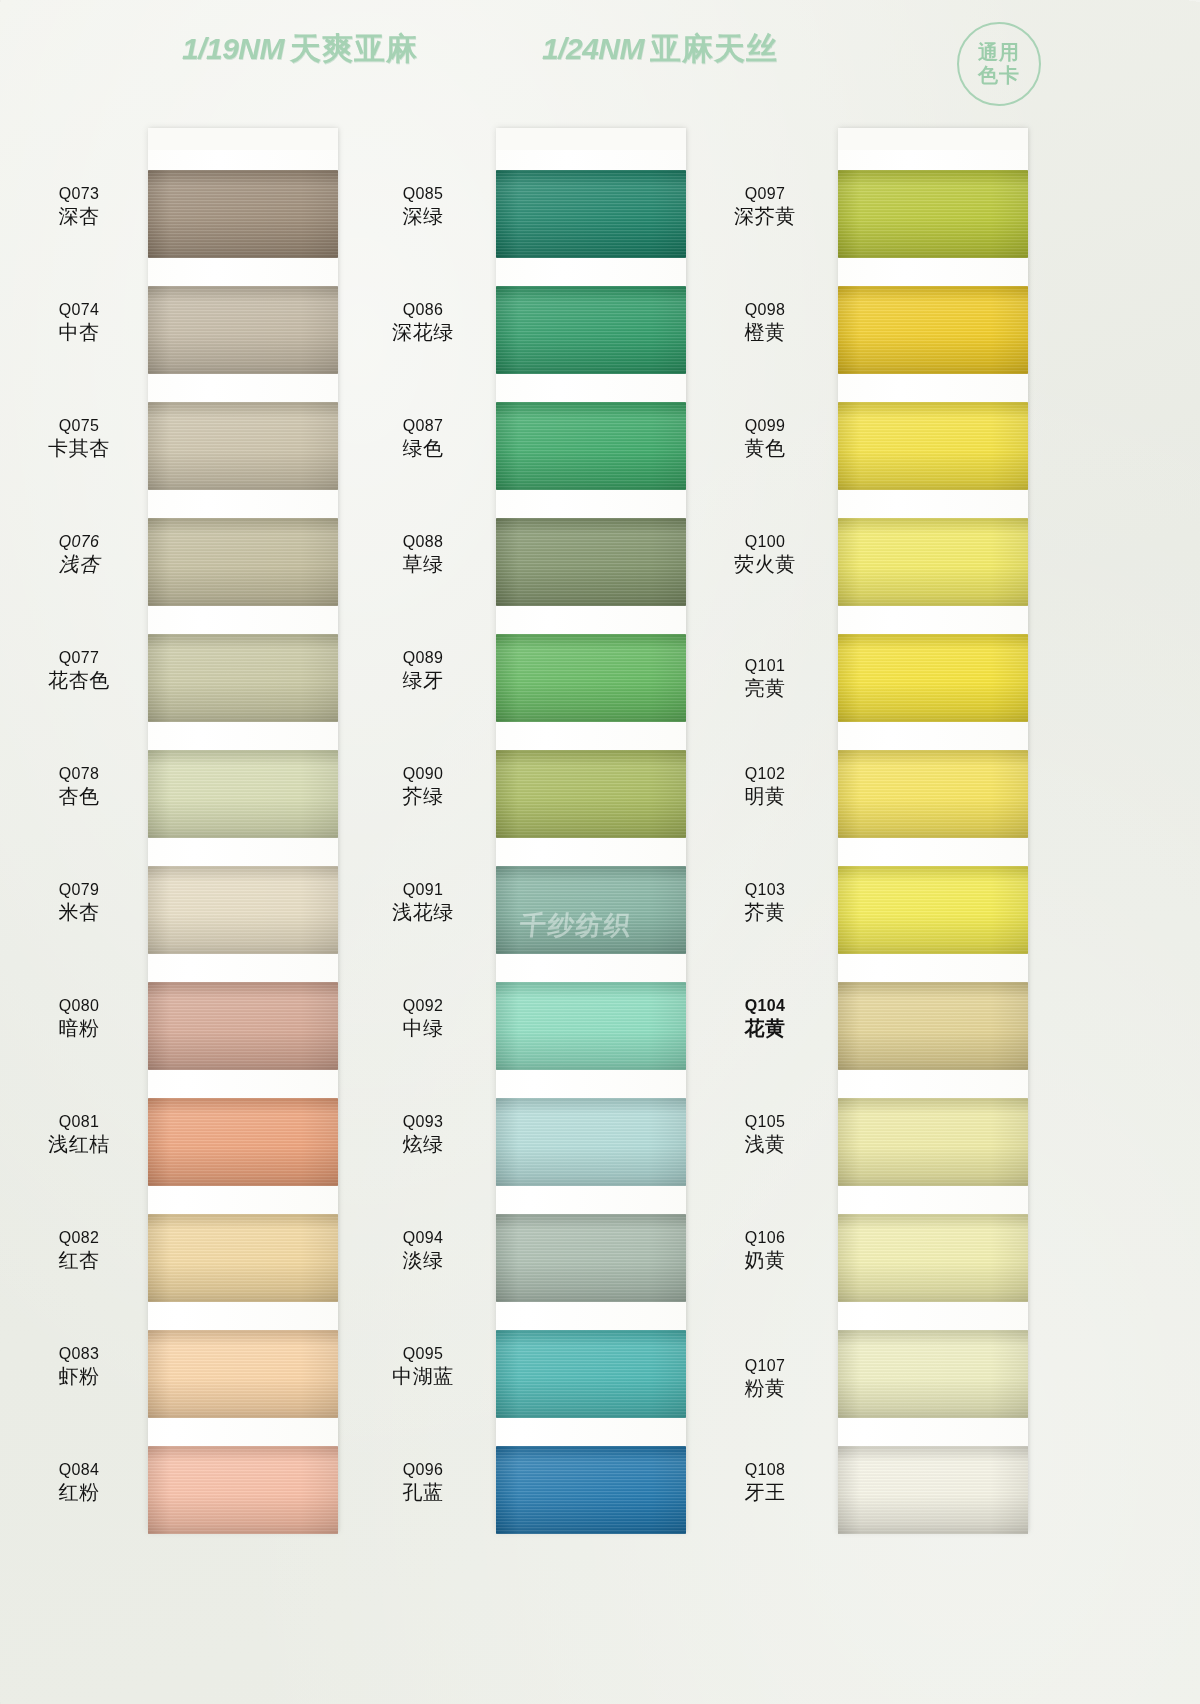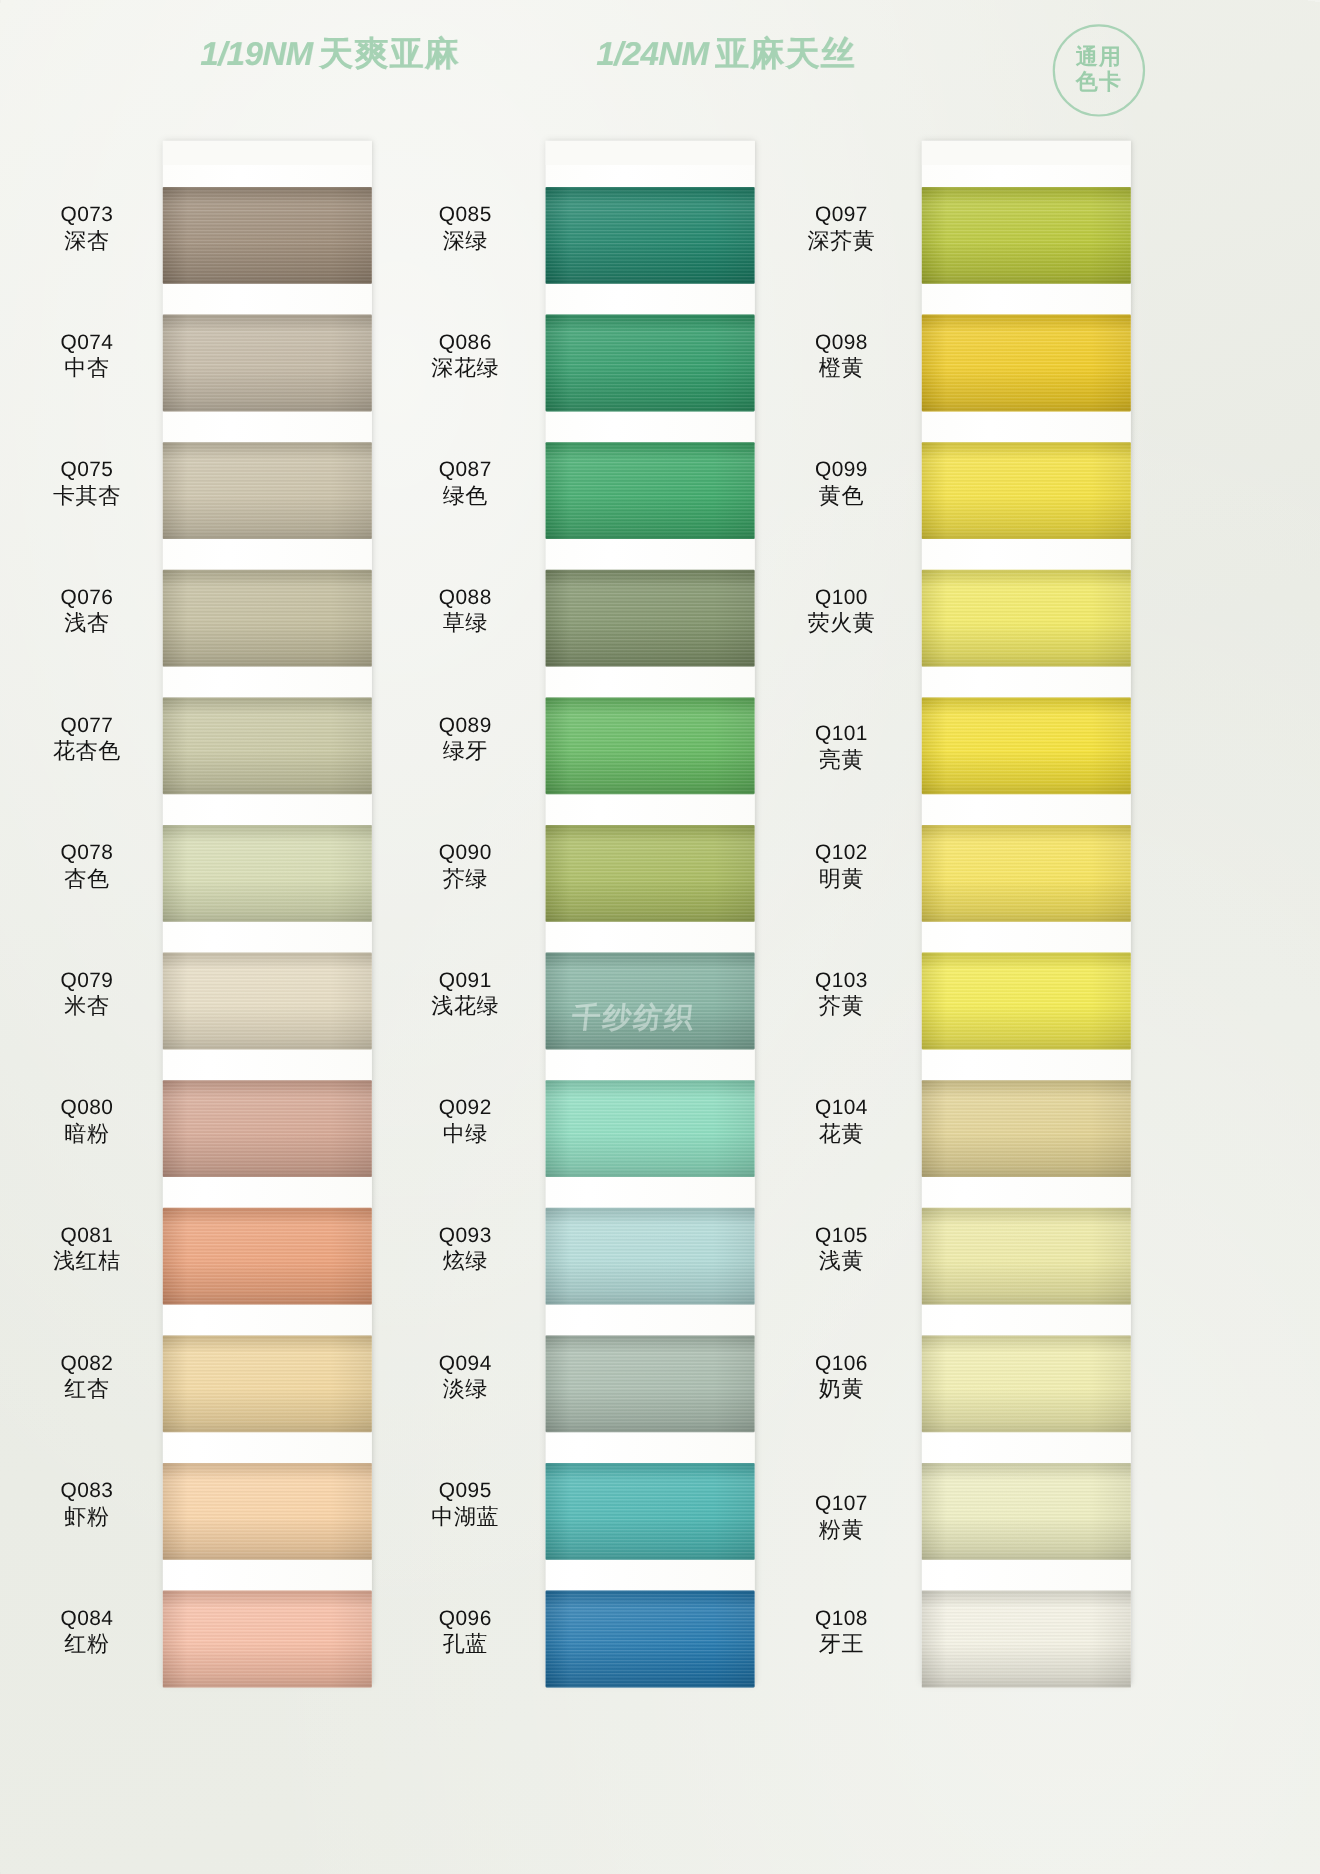--- a/index.html
+++ b/index.html
@@ -144,21 +144,21 @@
         rgba(255,255,255,0.00) 80%, rgba(0,0,0,0.07));
   }
 
   .label {
     position: absolute;
     text-align: center;
     color: #141414;
     line-height: 1.22;
     white-space: nowrap;
   }
-  .label .code { font-size: 19px; letter-spacing: 0.4px; }
+  .label .code { font-size: 16px; letter-spacing: 0.4px; }
   .label .name { font-size: 20px; letter-spacing: 0.6px; }
 
   .label.left  { width: 130px; }
 
   
   .watermark {
     position: absolute;
     left: 520px;
     top: 780px;
     font-size: 26px;
@@ -353,21 +353,21 @@
     <div class="name">深杏</div>
   </div>
 <div class="label left" style="left: 14px; top: 300px; position: absolute;">
     <div class="code">Q074</div>
     <div class="name">中杏</div>
   </div>
 <div class="label left" style="left: 14px; top: 416px; position: absolute;">
     <div class="code">Q075</div>
     <div class="name">卡其杏</div>
   </div>
-<div class="label left" style="left: 14px; top: 532px; position: absolute;">
+<div class="label left" style="left: 14px; top: 532px; position: absolute; font-style: italic;">
     <div class="code">Q076</div>
     <div class="name">浅杏</div>
   </div>
 <div class="label left" style="left: 14px; top: 648px; position: absolute;">
     <div class="code">Q077</div>
     <div class="name">花杏色</div>
   </div>
 <div class="label left" style="left: 14px; top: 764px; position: absolute;">
     <div class="code">Q078</div>
     <div class="name">杏色</div>
@@ -465,21 +465,21 @@
     <div class="name">亮黄</div>
   </div>
 <div class="label left" style="left: 700px; top: 764px; position: absolute;">
     <div class="code">Q102</div>
     <div class="name">明黄</div>
   </div>
 <div class="label left" style="left: 700px; top: 880px; position: absolute;">
     <div class="code">Q103</div>
     <div class="name">芥黄</div>
   </div>
-<div class="label left" style="left: 700px; top: 996px; position: absolute;">
+<div class="label left" style="left: 700px; top: 996px; position: absolute; font-weight: bold;">
     <div class="code">Q104</div>
     <div class="name">花黄</div>
   </div>
 <div class="label left" style="left: 700px; top: 1112px; position: absolute;">
     <div class="code">Q105</div>
     <div class="name">浅黄</div>
   </div>
 <div class="label left" style="left: 700px; top: 1228px; position: absolute;">
     <div class="code">Q106</div>
     <div class="name">奶黄</div>

